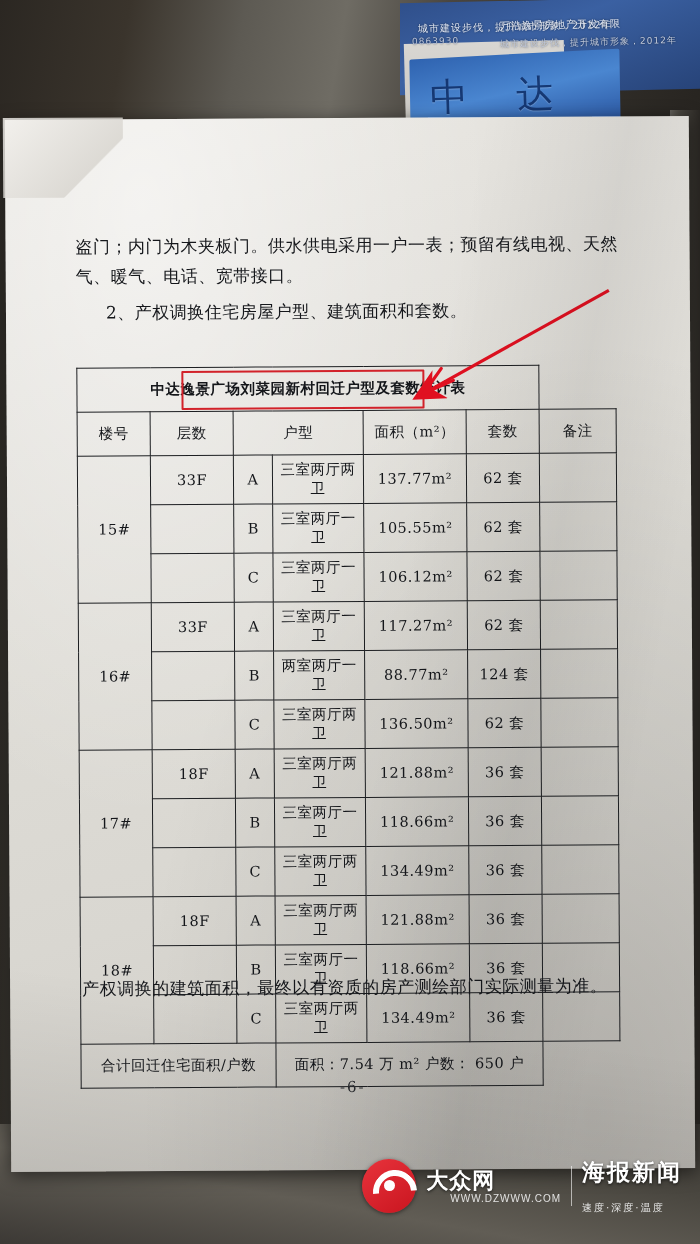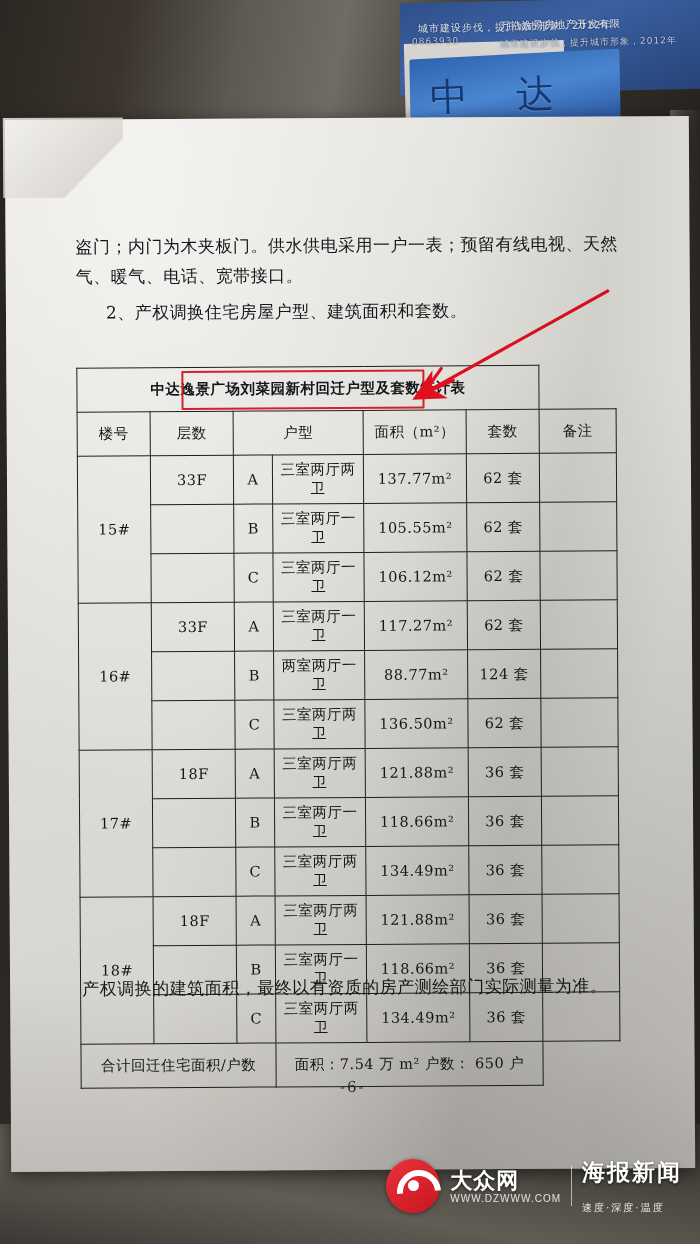--- a/index.html
+++ b/index.html
@@ -159,21 +159,21 @@
     border-right-color:transparent;border-bottom-color:transparent;
     transform:rotate(40deg);
   }
   .logo-mark:after{
     content:"";position:absolute;left:22px;top:21px;width:11px;height:11px;
     background:#fff;border-radius:50%;
   }
   .logo-txt{display:flex;flex-direction:column;color:#fff;}
   .logo-cn{font-size:22px;font-weight:bold;letter-spacing:1px;
     text-shadow:0 1px 3px rgba(0,0,0,.7);line-height:1.15;}
-  .logo-url{font-size:10px;letter-spacing:1px;color:#f1f1f1;opacity:.9;}
+  .logo-url{font-size:10px;letter-spacing:1px;color:#f1f1f1;opacity:.9;margin-left:24px;}
   .logo-div{width:1px;height:40px;background:rgba(255,255,255,.6);}
   .logo-right{display:flex;flex-direction:column;color:#fff;}
   .logo-brand{font-size:23px;font-weight:bold;letter-spacing:2px;
     text-shadow:0 1px 3px rgba(0,0,0,.7);}
   .logo-slogan{font-size:10px;letter-spacing:2px;color:#ececec;margin-top:13px;}
 </style>
 </head>
 <body>
 
 <div class="photo">

